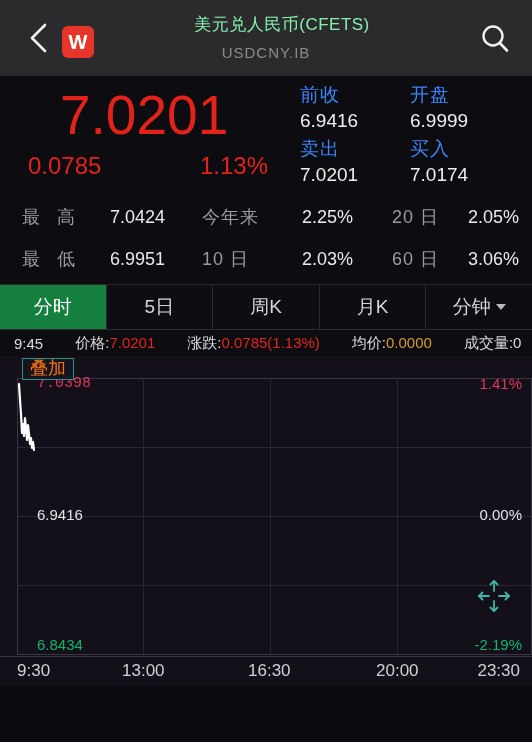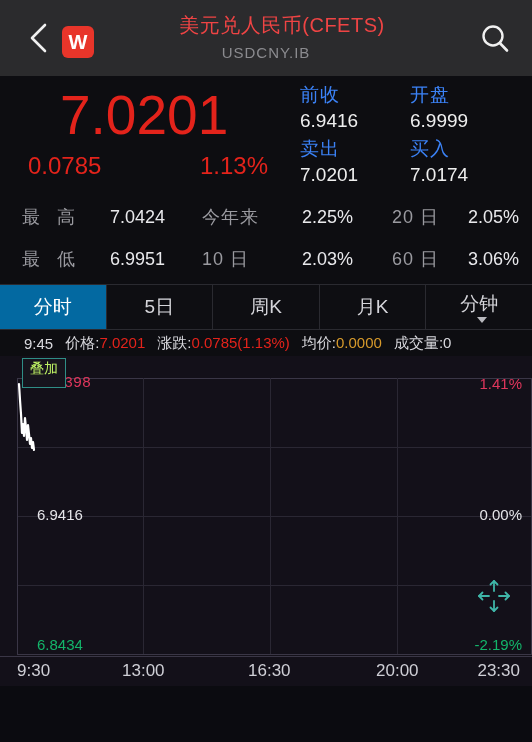--- a/index.html
+++ b/index.html
@@ -36,22 +36,22 @@
     font-size: 20px; font-weight: bold;
     display: flex; align-items: center; justify-content: center;
     line-height: 1;
   }
   .title-block {
     position: absolute; left: 0; right: 0; top: 8px;
     text-align: center;
     pointer-events: none;
   }
   .title-main {
-    color: #ef4444;
-    font-size: 20px;
+    color: #86efac;
+    font-size: 17px;
     letter-spacing: .5px;
     line-height: 34px;
     margin-left: 32px;
   }
   .title-sub {
     color: #8b8b8f;
     font-size: 15px;
     line-height: 22px;
     letter-spacing: 1px;
   }
@@ -142,62 +142,63 @@
   .tab {
     flex: 1;
     display: flex;
     align-items: center;
     justify-content: center;
     color: #d5d5da;
     font-size: 19px;
     border-right: 1px solid #2a2a30;
     position: relative;
   }
-  .tab:last-child { border-right: none; flex-direction: column; }
+  .tab:last-child { border-right: none; }
   .tab.active {
-    background: #0369a1;
+    background: #15803d;
     color: #ffffff;
   }
   .caret {
     display: inline-block;
     margin-left: 5px;
     width: 0; height: 0;
     border-left: 5px solid transparent;
     border-right: 5px solid transparent;
     border-top: 6px solid #b9b9be;
   }
 
   
   .infobar {
     height: 26px;
     background: #0d0d11;
     display: flex;
     align-items: center;
-    padding-left: 24px;
+    padding-left: 14px;
     font-size: 15px;
     white-space: nowrap;
+    gap: 20px;
   }
   .ib-seg { margin-right: 12px; color: #d9d9de; }
   .ib-k { color: #d9d9de; }
   .ib-red { color: #e3231b; }
   .ib-gold { color: #d79a2b; }
 
   
   .chart-wrap {
     position: relative;
     height: 330px;
     background: #131019;
     overflow: hidden;
   }
   .overlay-btn {
     position: absolute; left: 22px; top: 2px;
     border: 1px solid #2f8e86;
-    color: #bef264;
-    font-size: 14px;
-    padding: 1px 7px 10px;
+    color: #f97316;
+    font-size: 18px;
+    padding: 1px 7px 2px;
     background: #16141d;
     z-index: 5;
     line-height: 17px;
   }
   .plot {
     position: absolute;
     left: 17px; right: 0; top: 22px; bottom: 32px;
   }
   .gridline-h, .gridline-v {
     position: absolute;

